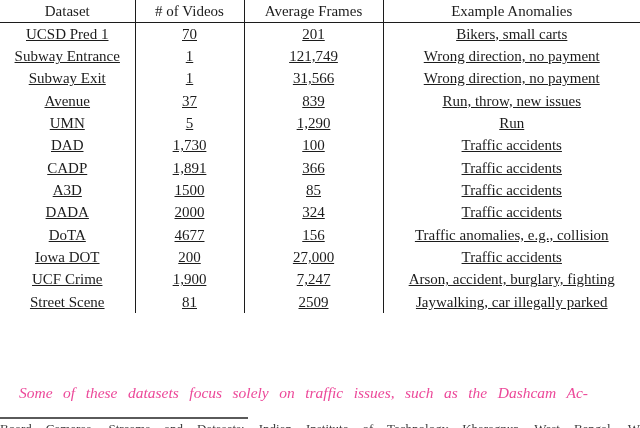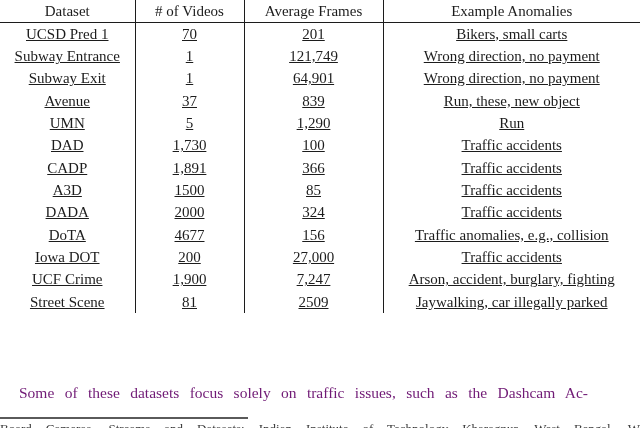--- a/index.html
+++ b/index.html
@@ -54,21 +54,22 @@
   .body-paragraph {
     position: absolute;
     top: 383px;
     left: 0;
     width: 588px;
     font-size: 15.5px;
     line-height: 19px;
     text-indent: 19px;
     text-align: justify;
     text-align-last: justify;
-    color: #701a75;
+    color: #ec4899;
+    font-style: italic;
   }
 
   
   .footnote-rule {
     position: absolute;
     top: 417px;
     left: 0;
     width: 248px;
     height: 2px;
     background: #5a5a5a;
@@ -117,28 +118,28 @@
         </tr>
         <tr>
           <td class="colsep">Subway Entrance</td>
           <td class="colsep">1</td>
           <td class="colsep">121,749</td>
           <td>Wrong direction, no payment</td>
         </tr>
         <tr>
           <td class="colsep">Subway Exit</td>
           <td class="colsep">1</td>
-          <td class="colsep">64,901</td>
+          <td class="colsep">31,566</td>
           <td>Wrong direction, no payment</td>
         </tr>
         <tr>
           <td class="colsep">Avenue</td>
           <td class="colsep">37</td>
           <td class="colsep">839</td>
-          <td>Run, these, new object</td>
+          <td>Run, throw, new issues</td>
         </tr>
         <tr>
           <td class="colsep">UMN</td>
           <td class="colsep">5</td>
           <td class="colsep">1,290</td>
           <td>Run</td>
         </tr>
         <tr>
           <td class="colsep">DAD</td>
           <td class="colsep">1,730</td>

